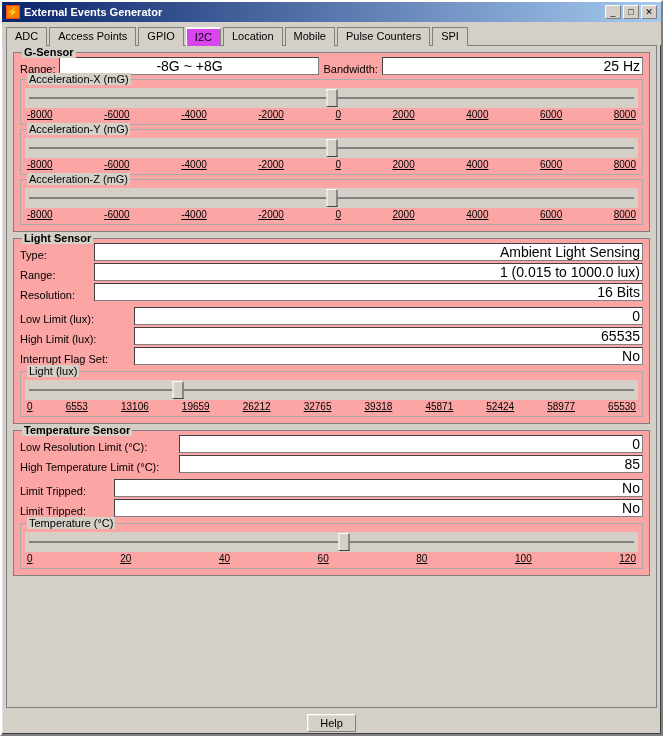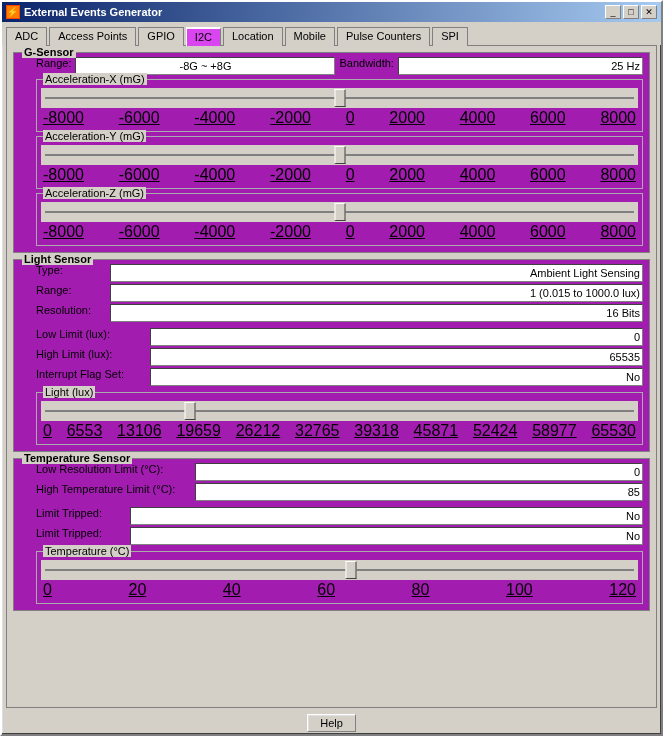--- a/index.html
+++ b/index.html
@@ -101,51 +101,51 @@
       margin: 0 4px 4px 4px;
       padding: 6px;
       display: flex;
       flex-direction: column;
       gap: 6px;
       overflow: hidden;
     }
     .group-box {
       border: 1px solid #808080;
       border-top: 1px solid #808080;
-      background: #a21caf;
+      background: #fca5a5;
       position: relative;
-      padding: 4px 6px 6px 22px;
+      padding: 4px 6px 6px 6px;
     }
     .group-title {
       position: absolute;
       top: -7px;
       left: 8px;
       background: #d4d0c8;
       padding: 0 2px;
       font-weight: bold;
       font-size: 11px;
     }
     .field-row {
       display: flex;
-      align-items: flex-start;
+      align-items: flex-end;
       margin-bottom: 2px;
       gap: 4px;
     }
     .field-label {
       color: #000;
       white-space: nowrap;
     }
     .field-input {
       background: #fff;
       border: 1px solid #808080;
       border-top-color: #404040;
       border-left-color: #404040;
       height: 18px;
       padding: 0 2px;
-      font-size: 11px;
+      font-size: 14px;
       font-family: inherit;
     }
     .slider-track {
       width: 100%;
       height: 20px;
       position: relative;
       background: #d4d0c8;
     }
     .slider-line {
       position: absolute;
@@ -164,21 +164,21 @@
       border: 1px solid #fff;
       border-right-color: #404040;
       border-bottom-color: #404040;
       top: 50%;
       transform: translate(-50%, -50%);
       cursor: pointer;
     }
     .slider-labels {
       display: flex;
       justify-content: space-between;
-      font-size: 16px;
+      font-size: 10px;
       margin-top: 1px;
       padding: 0 2px;
     }
     .sub-group {
       border: 1px solid #ababab;
       padding: 2px 4px 4px 4px;
       margin-top: 4px;
       position: relative;
       text-decoration: underline;
     }

